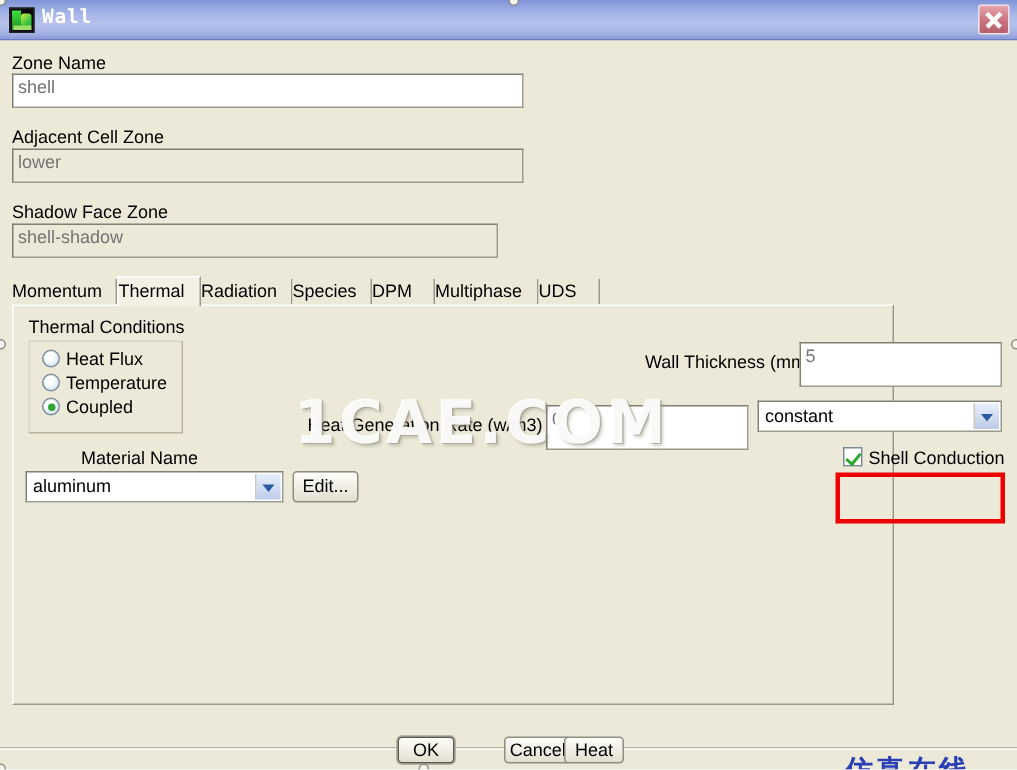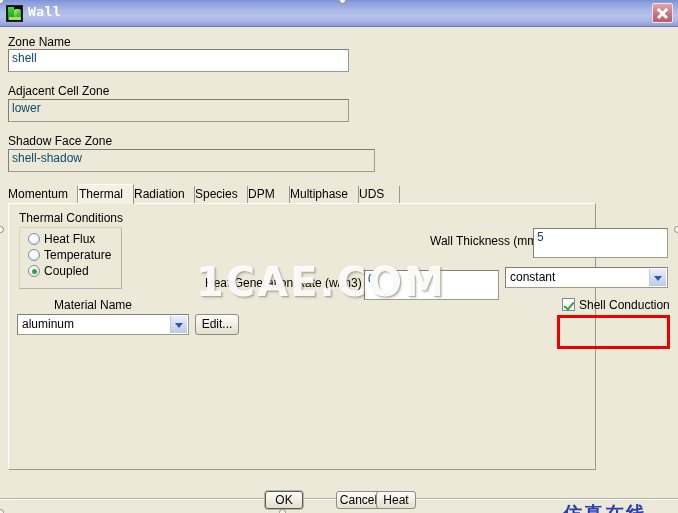--- a/index.html
+++ b/index.html
@@ -100,21 +100,21 @@
     white-space: nowrap;
   }
   .text-input {
     position: absolute;
     box-sizing: border-box;
     background: #ffffff;
     border: 1px solid #9b9b8e;
     border-top-color: #7f7f72;
     border-left-color: #7f7f72;
     font-size: 12px;
-    color: #0c4a6e;
+    color: #737373;
     padding: 1px 3px;
     line-height: 14px;
     overflow: hidden;
     white-space: nowrap;
   }
   .text-input.readonly {
     background: #ece9d8;
   }
 
   
@@ -356,21 +356,21 @@
 
   <div class="dialog-body">
 
     <div class="field-label" style="left:8px; top:8px;">Zone Name</div>
     <div class="text-input" style="left:8px; top:22px; width:341px; height:23px;">shell</div>
 
     <div class="field-label" style="left:8px; top:57px;">Adjacent Cell Zone</div>
     <div class="text-input readonly" style="left:8px; top:72px; width:341px; height:23px;">lower</div>
 
     <div class="field-label" style="left:8px; top:107px;">Shadow Face Zone</div>
-    <div class="text-input readonly" style="left:8px; top:122px; width:367px; height:23px;">shell-shadow</div>
+    <div class="text-input readonly" style="left:8px; top:122px; width:324px; height:23px;">shell-shadow</div>
 
     <div class="tabstrip">
       <div class="tab" style="left:0px; width:70px;">Momentum</div>
       <div class="tab active" style="left:70px; width:56px;">Thermal</div>
       <div class="tab" style="left:126px; width:61px;">Radiation</div>
       <div class="tab" style="left:187px; width:53px;">Species</div>
       <div class="tab" style="left:240px; width:42px;">DPM</div>
       <div class="tab" style="left:282px; width:69px;">Multiphase</div>
       <div class="tab" style="left:351px; width:41px;">UDS</div>
     </div>

